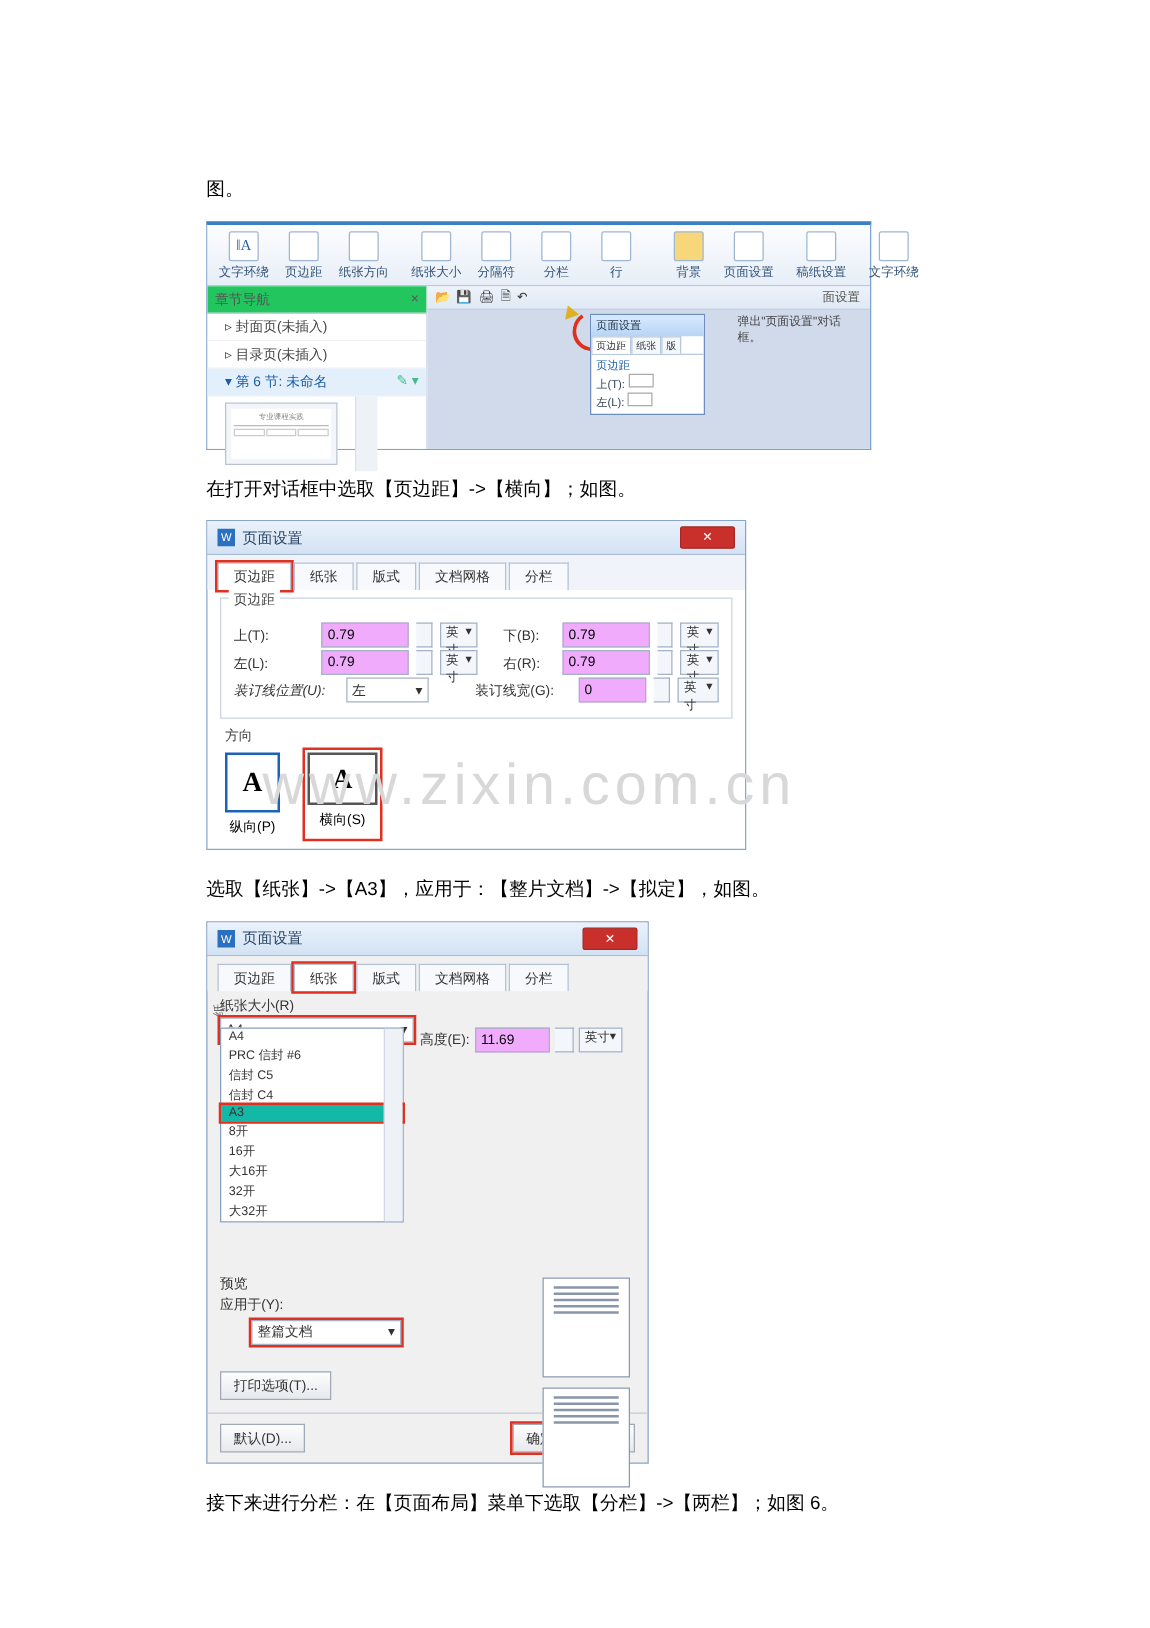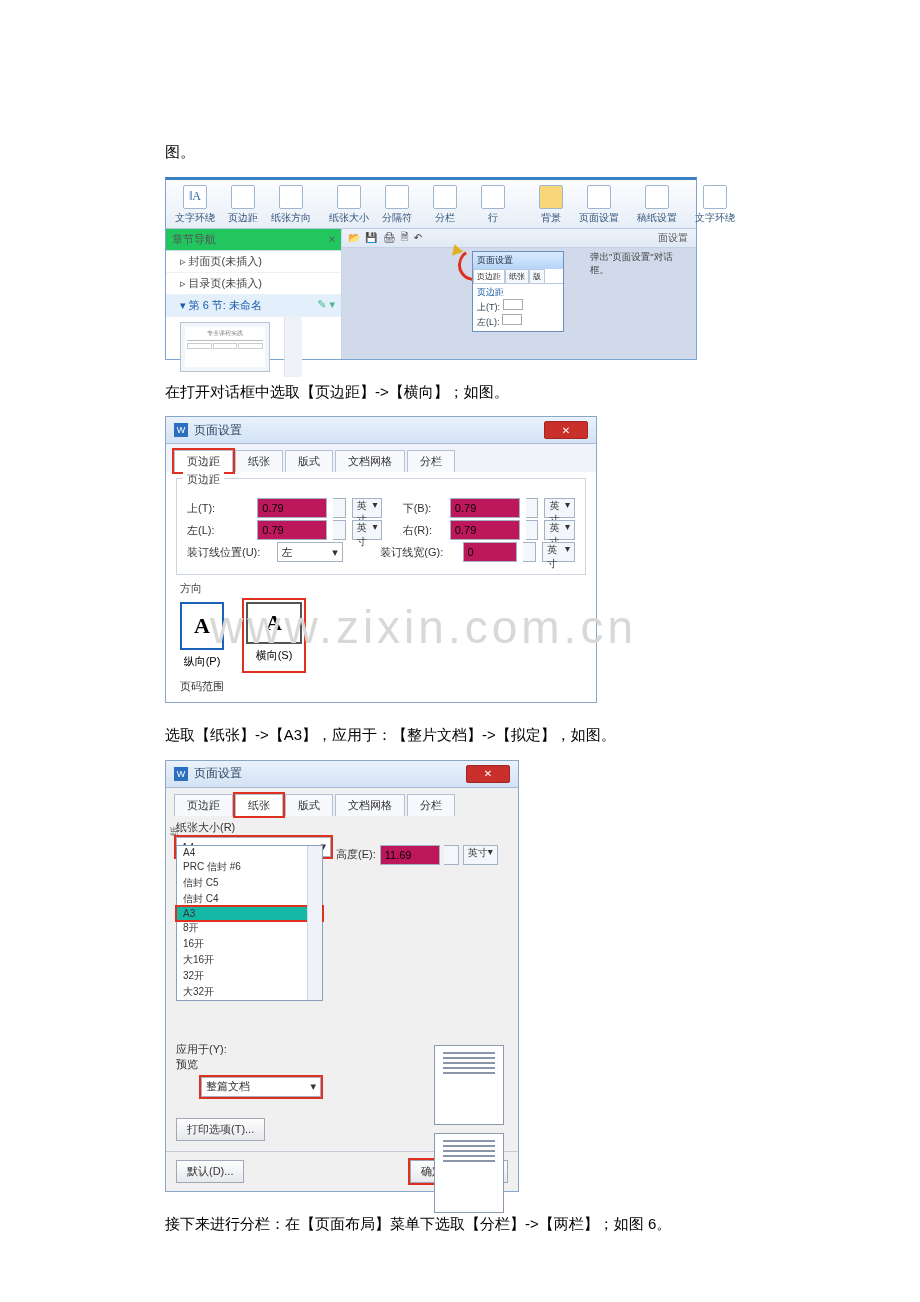--- a/index.html
+++ b/index.html
@@ -169,21 +169,21 @@
     padding:3px 12px;border:1px solid #b4c1d5;background:#f7f9fc;font-size:11px;color:#333;
     border-bottom:none;margin-right:2px;
   }
   .tabs2 span.active{background:#fff;}
   .red-box{outline:2px solid #e03020;}
   .fieldset{margin:6px 10px;border:1px solid #ccd4e0;padding:2px 10px 10px;}
   .fieldset .legend{position:relative;top:-9px;background:#fff;padding:0 4px;color:#444;font-size:11px;margin-left:-4px;display:inline-block;}
   .row{display:flex;align-items:center;gap:6px;margin:2px 0;font-size:11px;color:#333;}
   .row label{width:78px;}
   .txt{
-    width:60px;height:18px;border:1px solid #a5b2c5;padding:0 4px;font-size:11px;background:#be185d;
+    width:60px;height:18px;border:1px solid #a5b2c5;padding:0 4px;font-size:11px;background:#f0abfc;
   }
   .spin{width:14px;height:18px;border:1px solid #a5b2c5;border-left:none;background:#f3f6fb;display:flex;flex-direction:column;}
   .spin::before,.spin::after{content:"";flex:1;}
   .unitbtn{height:18px;border:1px solid #a5b2c5;background:#f3f6fb;padding:0 4px;font-size:10px;display:flex;}
   .sep{width:10px;}
   .combo{width:62px;height:18px;border:1px solid #a5b2c5;background:#fff;display:flex;align-items:center;justify-content:space-between;padding:0 4px;font-size:11px;}
   .orientation{display:flex;gap:22px;margin:6px 14px 10px;}
   .orient-item{display:flex;flex-direction:column;align-items:center;gap:4px;font-size:11px;}
   .orient-box{width:40px;height:44px;border:2px solid #1a63b8;display:flex;align-items:center;justify-content:center;font-family:"Times New Roman",serif;font-size:22px;font-weight:bold;}
   .orient-box.landscape{width:52px;height:38px;border-color:#555;}
@@ -375,21 +375,21 @@
         <input class="txt" value="0.79" style="">
         <span class="spin"></span>
         <span class="unitbtn"><span>英寸</span>▾</span>
         <span class="sep"></span>
         <label style="width:50px;">右(R):</label>
         <input class="txt" value="0.79" style="">
         <span class="spin"></span>
         <span class="unitbtn"><span>英寸</span>▾</span>
       </div>
       <div class="row">
-        <label style="width:92px;">装订线位置(U):</label>
+        <label style="width:92px;font-style:italic;">装订线位置(U):</label>
         <span class="combo">
             <span>左</span>
             <span>▾</span>
           </span>
         <span style="width:28px;"></span>
         <label style="width:84px;">装订线宽(G):</label>
         <input class="txt" style="width: 44px;" value="0">
         <span class="spin"></span>
         <span class="unitbtn"><span>英寸</span>▾</span>
       </div>
@@ -399,21 +399,20 @@
     <div class="orientation">
       <div class="orient-item">
         <div class="orient-box">A</div>
         <span>纵向(P)</span>
       </div>
       <div class="orient-item red-outline">
         <div class="orient-box landscape">A</div>
         <span>横向(S)</span>
       </div>
     </div>
-    <div class="trunc">页码范围</div>
   </div>
 
   <div class="prose">选取【纸张】-&gt;【A3】，应用于：【整片文档】-&gt;【拟定】，如图。</div>
 
   <div class="fig3">
     <div class="dlg-title">
       <span style="width:14px;height:14px;background:#2a6fc0;color:#fff;font-size:9px;display:inline-flex;align-items:center;justify-content:center;">W</span>
       <span>页面设置</span>
       <span class="xbtn">✕</span>
     </div>
@@ -452,22 +451,22 @@
 
       <div class="height-row">
         <span>高度(E):</span>
         <input class="txt" style="width: 50px;" value="11.69">
         <span class="spin"></span>
         <span class="unitbtn"><span>英寸</span>▾</span>
       </div>
 
 
       <div class="preview-block">
+        <div class="small-label">预览</div>
         <div class="small-label" style="margin-top:2px;">应用于(Y):</div>
-        <div class="small-label">预览</div>
         <div class="apply-row">
           <span class="combo2 red-outline2" style="width:110px;">
               <span>整篇文档</span>
               <span>▾</span>
             </span>
         </div>
         <div style="height:18px;"></div>
         <span class="btn">打印选项(T)...</span>
       </div>
 

